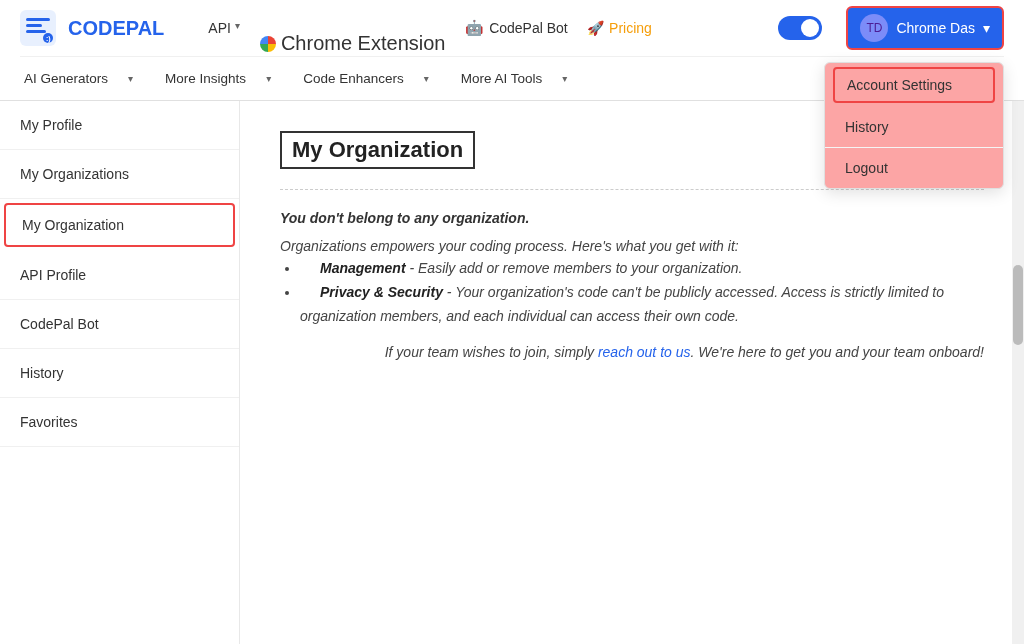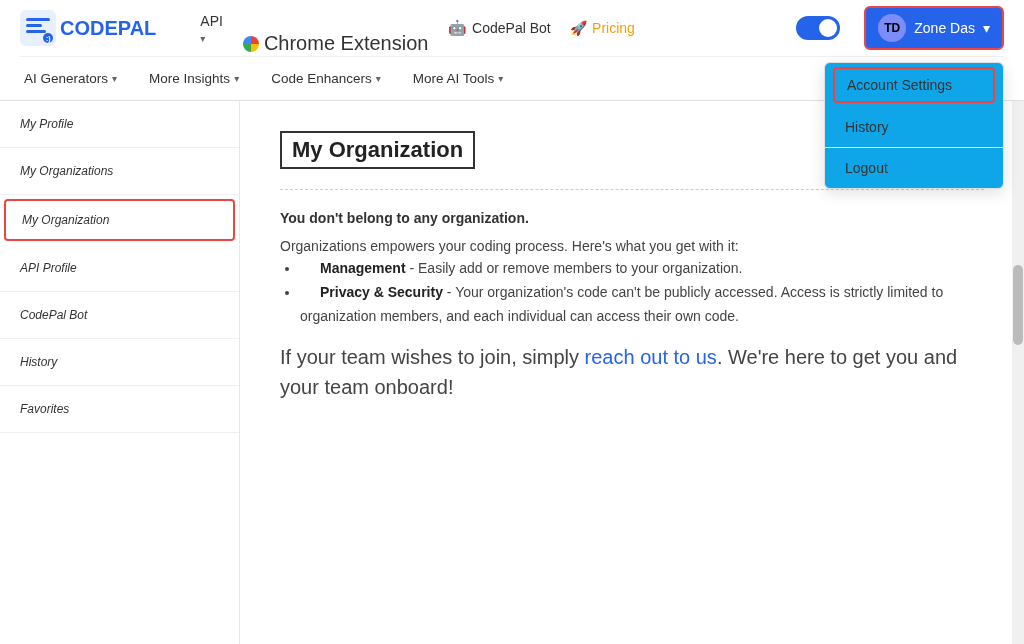--- a/index.html
+++ b/index.html
@@ -15,21 +15,21 @@
     }
     .header-top {
       display: flex;
       align-items: center;
       height: 56px;
       gap: 24px;
     }
     .logo {
       display: flex;
       align-items: center;
-      gap: 4px;
+      gap: 12px;
       font-size: 20px;
       font-weight: 700;
       color: #2563eb;
       text-decoration: none;
       flex-shrink: 0;
     }
     .logo-icon {
       width: 36px;
       height: 36px;
     }
@@ -41,21 +41,20 @@
       margin-left: 20px;
     }
     .nav-item {
       display: flex;
       align-items: flex-start;
       gap: 4px;
       color: #333;
       font-size: 14px;
       cursor: pointer;
       white-space: nowrap;
-      flex-direction: column;
     }
     .nav-item .chevron { font-size: 10px; color: #666; }
     .nav-chrome { display: flex; align-items: center; gap: 5px; color: #333; font-size: 20px; cursor: pointer; margin-top: 31px; }
     .nav-codepal-bot { display: flex; align-items: center; gap: 5px; color: #333; font-size: 14px; cursor: pointer; }
     .nav-pricing { color: #f59e0b; font-size: 14px; font-weight: 500; cursor: pointer; }
 
     .toggle-wrap {
       display: flex;
       align-items: center;
       background: #2563eb;
@@ -92,51 +91,50 @@
       width: 28px;
       height: 28px;
       border-radius: 50%;
       background: #ccc;
       overflow: hidden;
       flex-shrink: 0;
       display: flex;
       align-items: center;
       justify-content: center;
       font-size: 12px;
-      color: #000000;
+      color: #4c1d95;
       background: #7c8cf8;
-      font-weight: bold;
     }
 
     
     .header-bottom {
       display: flex;
       align-items: center;
       height: 44px;
       gap: 24px;
       border-top: 1px solid #f0f0f0;
     }
     .sub-nav-item {
       display: flex;
       align-items: center;
-      gap: 4px;
+      gap: 20px;
       color: #333;
       font-size: 13.5px;
       cursor: pointer;
       padding: 0 4px;
       height: 100%;
     }
     .sub-nav-item .chevron { font-size: 10px; color: #666; }
 
     
     .dropdown-menu {
       position: absolute;
       top: 56px;
       right: 0;
-      background: #0ea5e9;
+      background: #fca5a5;
       border: 1px solid #e0e0e0;
       border-radius: 6px;
       box-shadow: 0 4px 16px rgba(0,0,0,0.12);
       min-width: 180px;
       z-index: 200;
     }
     .dropdown-item {
       padding: 12px 20px;
       cursor: pointer;
       font-size: 14px;
@@ -160,24 +158,23 @@
     
     .sidebar {
       width: 240px;
       background: #fff;
       border-right: 1px solid #e8e8e8;
       flex-shrink: 0;
     }
     .sidebar-item {
       padding: 16px 20px;
       cursor: pointer;
-      font-size: 12px;
+      font-size: 14px;
       color: #333;
       border-bottom: 1px solid #f0f0f0;
-      font-style: italic;
     }
     .sidebar-item.active {
       border: 2px solid #ef4444;
       border-radius: 4px;
       margin: 4px;
       padding: 12px 16px;
       color: #333;
     }
 
     
@@ -192,20 +189,21 @@
       font-weight: 600;
       color: #222;
       margin-bottom: 20px;
       border: 2px solid #333;
       display: inline-block;
       padding: 4px 10px;
     }
     .content-box {
       border-top: 1px dashed #ccc;
       padding-top: 20px;
+      font-style: italic;
     }
     .no-org-msg {
       font-weight: 700;
       font-size: 14px;
       margin-bottom: 10px;
     }
     .org-desc {
       color: #444;
       font-size: 14px;
       line-height: 1.5;
@@ -215,23 +213,24 @@
       margin-bottom: 14px;
     }
     .bullet-list li {
       font-size: 14px;
       color: #444;
       line-height: 1.7;
       list-style: disc;
     }
     .bullet-list li strong { color: #222; padding-left: 20px; }
     .contact-line {
-      font-size: 20px;
+      font-size: 14px;
       color: #444;
       line-height: 1.5;
+      text-align: right;
     }
     .contact-link { color: #2563eb; text-decoration: none; }
 
     
     .scrollbar-track {
       position: absolute;
       right: 0;
       top: 0;
       bottom: 0;
       width: 12px;
@@ -296,21 +295,21 @@
       </div>
     </nav>
 
     <div class="toggle-wrap">
       <div class="toggle-thumb"></div>
     </div>
 
     <div style="position:relative;">
       <button class="user-btn">
         <div class="user-avatar">TD</div>
-        <span>Zone Das</span>
+        <span>Chrome Das</span>
         <span>▾</span>
       </button>
 
       <div class="dropdown-menu">
         <div class="dropdown-item active">
           <span>Account Settings</span>
         </div>
         <div class="dropdown-item">
           <span>History</span>
         </div>

